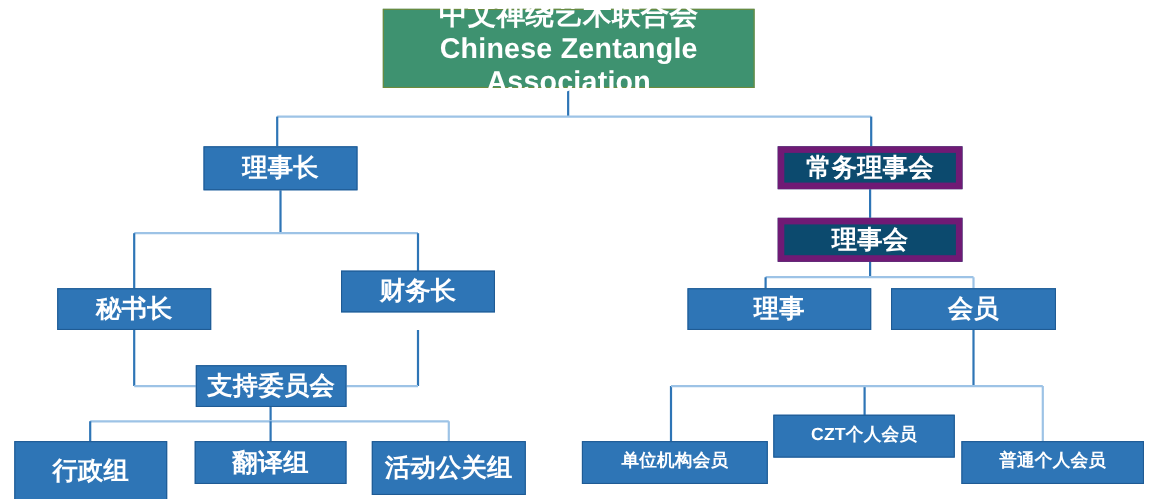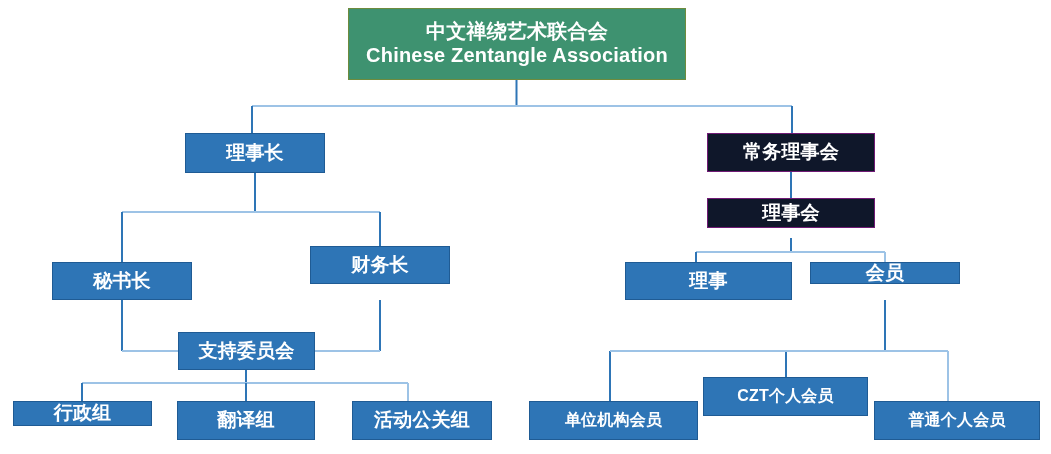--- a/index.html
+++ b/index.html
@@ -32,37 +32,37 @@
     font-weight:bold;
     letter-spacing:0.2px;
     z-index:5;
     -webkit-font-smoothing:antialiased;
   }
   .node.blue{
     background:#2E75B6;
     border:1px solid #1F5B94;
   }
   .node.orange{
-    background:#0f172a;
-    border:1px solid #701a75;
+    background:#0c4a6e;
+    border:6px solid #701a75;
     align-items:center;
   }
   .node.green{
     background:#3E9270;
     border:1px solid #6E8B3D;
   }
   .node .label{
     display:block;
     width:100%;
     padding:0 4px;
     box-sizing:border-box;
   }
   .node .label.two-line span{display:block;}
-  .t22{font-size:20px;}
-  .t21{font-size:19px;}
+  .t22{font-size:26px;}
+  .t21{font-size:23px;}
   .t20{font-size:16px;}
 </style>
 </head>
 <body>
 
 <div id="chart">
 
   <svg id="wires" viewBox="0 0 1051 454" width="1051" height="454" xmlns="http://www.w3.org/2000/svg">
     <g fill="none" stroke="#2E75B6" stroke-width="2">
 
@@ -150,45 +150,45 @@
   </div>
 
   <div class="node blue t21" style="left:310px; top:246px; width:140px; height:38px;">
     <span class="label">财务长</span>
   </div>
 
   <div class="node blue t21" style="left:178px; top:332px; width:137px; height:38px;">
     <span class="label">支持委员会</span>
   </div>
 
-  <div class="node blue t21" style="left:13px; top:401px; width:139px; height:25px;">
+  <div class="node blue t21" style="left:13px; top:401px; width:139px; height:54px;">
     <span class="label">行政组</span>
   </div>
 
   <div class="node blue t21" style="left:177px; top:401px; width:138px; height:39px;">
     <span class="label">翻译组</span>
   </div>
 
-  <div class="node blue t21" style="left:352px; top:401px; width:140px; height:39px;">
+  <div class="node blue t21" style="left:338px; top:401px; width:140px; height:49px;">
     <span class="label">活动公关组</span>
   </div>
 
   <div class="node orange t21" style="left:707px; top:133px; width:168px; height:39px;">
     <span class="label">常务理事会</span>
   </div>
 
-  <div class="node orange t21" style="left:707px; top:198px; width:168px; height:30px;">
+  <div class="node orange t21" style="left:707px; top:198px; width:168px; height:40px;">
     <span class="label">理事会</span>
   </div>
 
   <div class="node blue t21" style="left:625px; top:262px; width:167px; height:38px;">
     <span class="label">理事</span>
   </div>
 
-  <div class="node blue t21" style="left:810px; top:262px; width:150px; height:22px;">
+  <div class="node blue t21" style="left:810px; top:262px; width:150px; height:38px;">
     <span class="label">会员</span>
   </div>
 
   <div class="node blue t20" style="left:529px; top:401px; width:169px; height:39px;">
     <span class="label">单位机构会员</span>
   </div>
 
   <div class="node blue t20" style="left:703px; top:377px; width:165px; height:39px;">
     <span class="label">CZT个人会员</span>
   </div>

